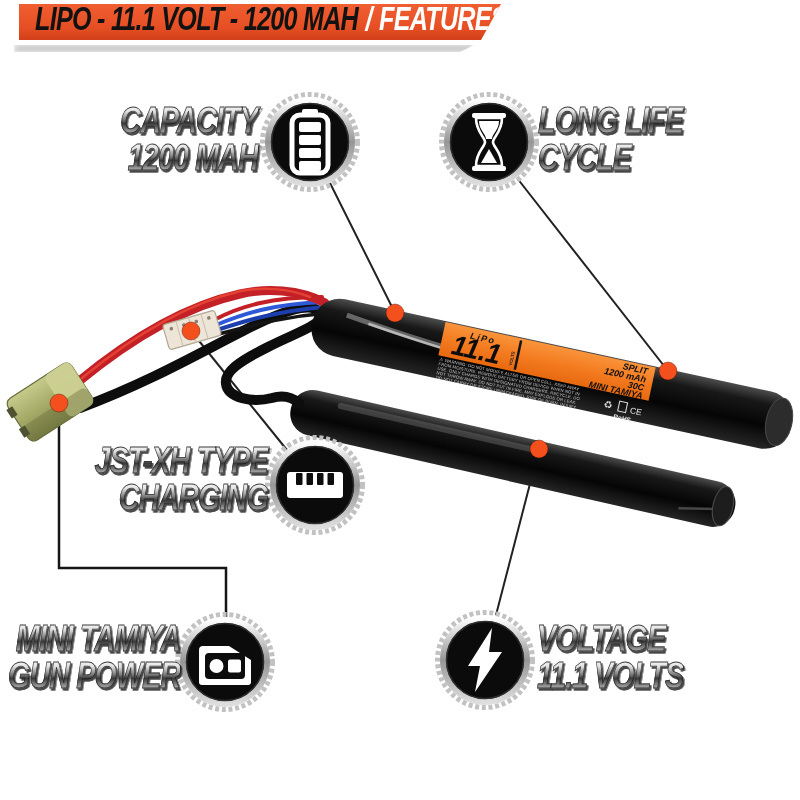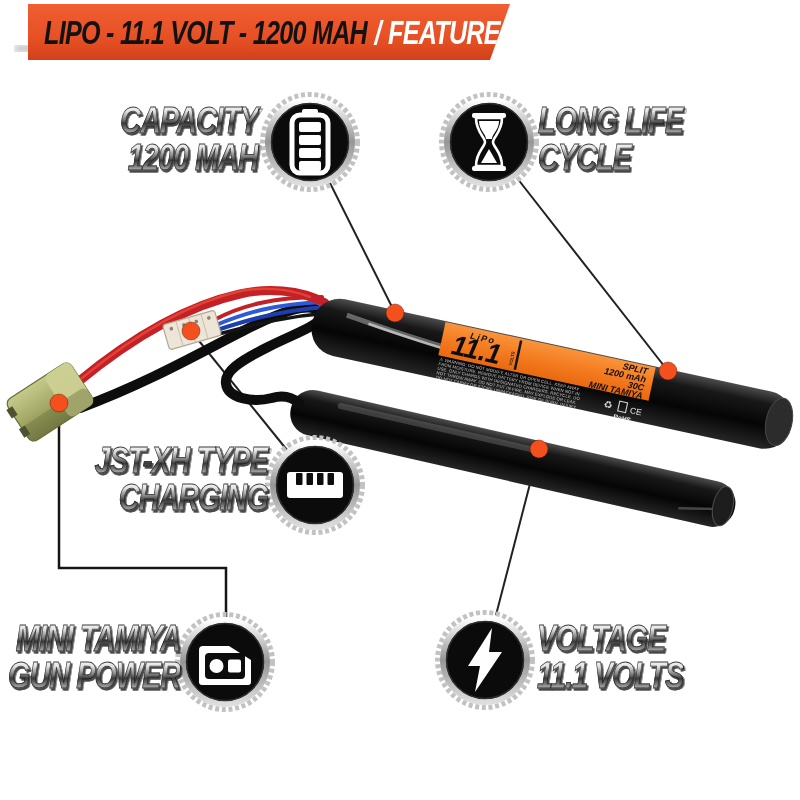--- a/index.html
+++ b/index.html
@@ -4,22 +4,22 @@
 <style>
   html,body{margin:0;padding:0;background:#fff;}
   .stage{position:relative;width:800px;height:800px;background:#ffffff;overflow:hidden;
          font-family:"Liberation Sans",sans-serif;}
   svg{position:absolute;left:0;top:0;}
 
   
   .banner-shadow{position:absolute;left:14px;top:45px;width:460px;height:7px;
     background:rgba(110,110,110,.45);filter:blur(3px);
     clip-path:polygon(0 0,100% 0,97% 100%,0 100%);}
-  .banner{position:absolute;left:28px;top:4px;width:482px;height:56px;display:flex;
-    align-items:center;padding-left:16px;box-sizing:border-box;
+  .banner{position:absolute;left:19px;top:4px;width:482px;height:36px;display:flex;
+    align-items:flex-end;padding-left:16px;box-sizing:border-box;
     background:linear-gradient(180deg,#f05e31 0%,#e64f24 65%,#d24019 100%);
     clip-path:polygon(0 0,100% 0,calc(100% - 20px) 100%,0 100%);z-index:6;}
   .banner-text{display:flex;gap:10px;transform:scaleX(0.74);transform-origin:left center;}
   .banner-text span{font-size:34px;font-weight:bold;font-style:italic;
     letter-spacing:-1px;white-space:nowrap;line-height:44px;}
   .b-left{color:#121212;}
   .b-sep,.b-right{color:#ffffff;}
 
   
   .callout-text{position:absolute;font-style:italic;font-weight:bold;letter-spacing:-1.2px;z-index:5;}

